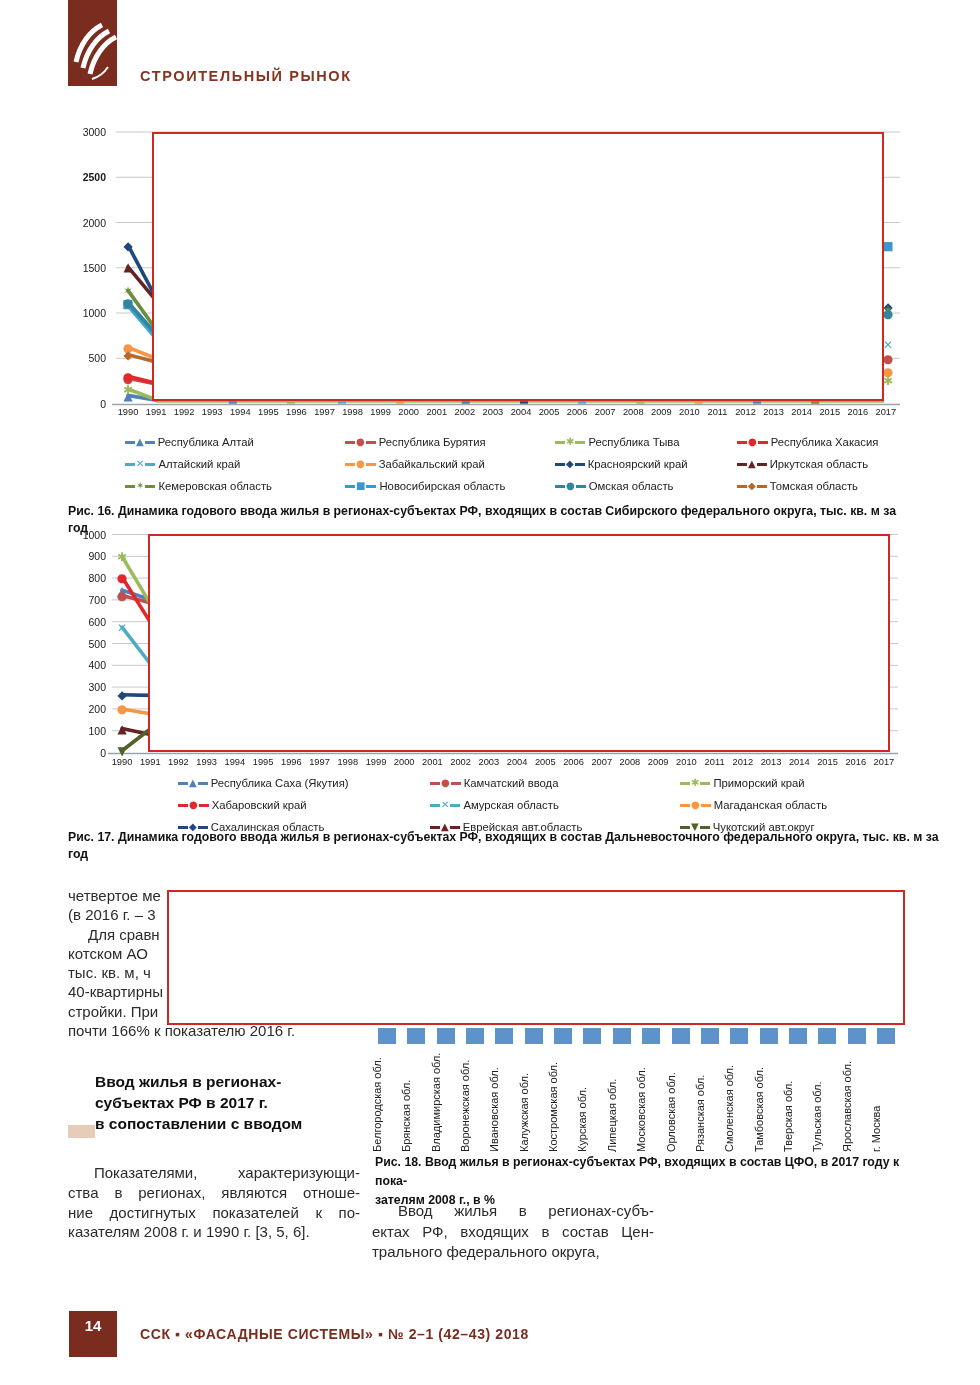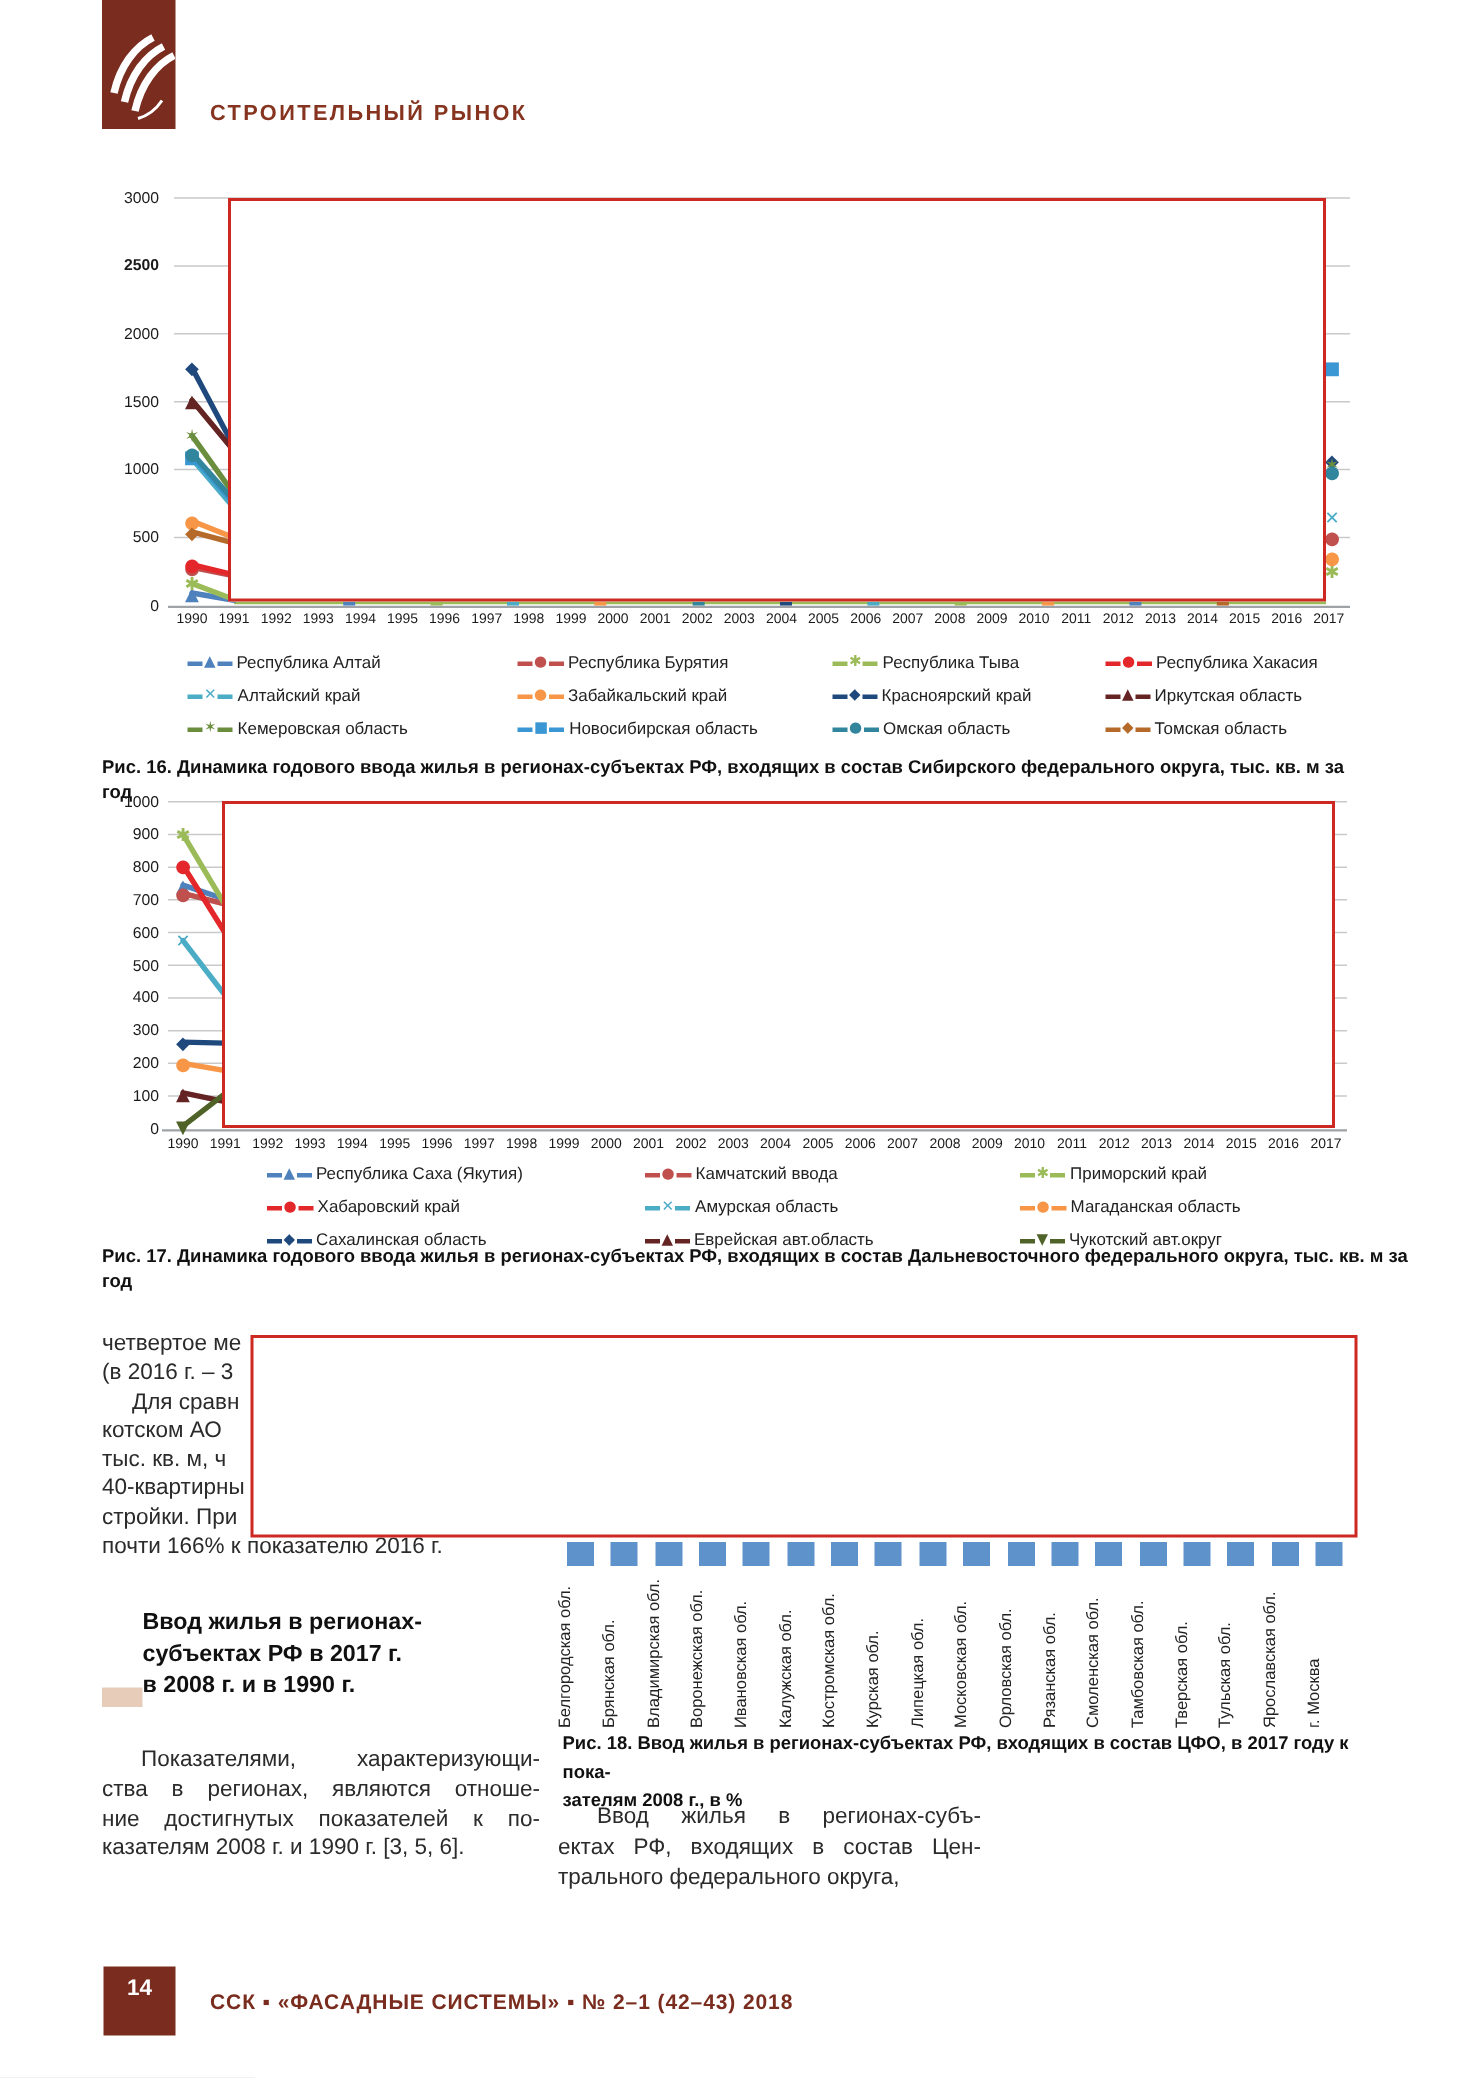--- a/index.html
+++ b/index.html
@@ -397,21 +397,21 @@
       <div>стройки. При</div>
       <div>почти 166% к показателю 2016 г.</div>
     </div>
 
   <div class="redbox" style="left:167px;top:890px;width:734px;height:131px;"></div>
 
   <div class="abs" style="left:68px;top:1125px;width:27px;height:13px;background:#E7CDB9;z-index:2;"></div>
   <div class="abs heading" id="heading" style="left:95px;top:1071px;width:270px;">
       <div>Ввод жилья в регионах-</div>
       <div>субъектах РФ в 2017 г.</div>
-      <div>в 2008 г. и в 1990 г.</div>
+      <div>в сопоставлении с вводом</div>
     </div>
 
   <div class="abs bodytxt" id="para1" style="left:68px;top:1163px;width:292px;line-height:19.8px;">
       <div class="j" style="text-indent: 26px;">Показателями, характеризующи-</div>
       <div class="j">ства в регионах, являются отноше-</div>
       <div class="j">ние достигнутых показателей к по-</div>
       <div>казателям 2008 г. и 1990 г. [3, 5, 6].</div>
     </div>
 
   <div class="abs" id="bars" style="left:378px;top:1028px;width:517px;height:16px;z-index:4;">

